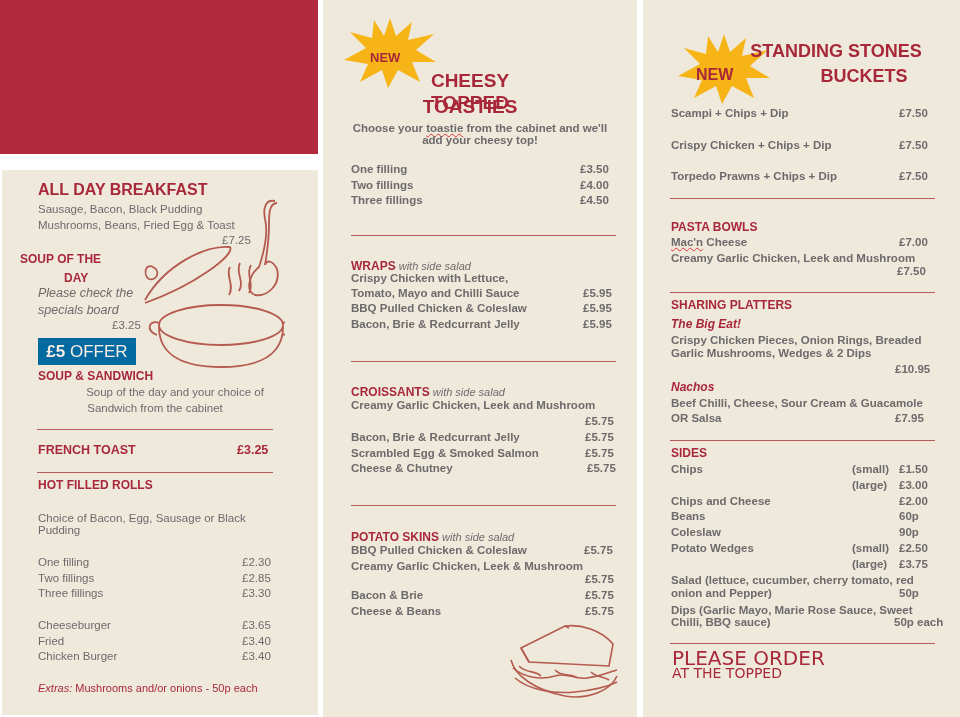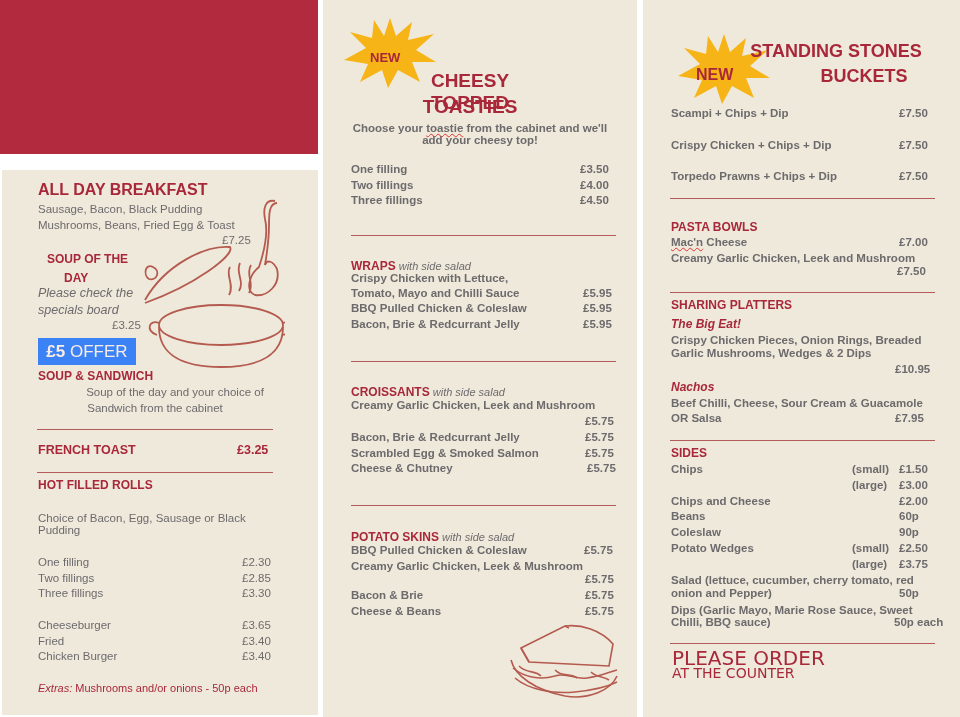--- a/index.html
+++ b/index.html
@@ -10,21 +10,21 @@
   .logo .small { position:absolute; left:0; width:318px; top:98px; text-align:center; color:#f3e6dc; font-family:"DejaVu Sans", sans-serif; font-size:18px; letter-spacing:4px; }
   .abs { position:absolute; }
   .h1 { font-weight:bold; font-size:16px; color:#a8283a; }
   .h2 { font-weight:bold; font-size:12px; color:#a8283a; }
   .t { font-size:11.5px; color:#6d6a6c; font-weight:bold; white-space:nowrap; }
   .tn { font-size:11.5px; color:#6d6a6c; white-space:nowrap; }
   .it { font-style:italic; }
   .rule { position:absolute; height:1px; background:#b55a5a; }
   .row { position:absolute; font-size:11.5px; color:#6d6a6c; font-weight:bold; white-space:nowrap; }
   .rowl { position:absolute; font-size:11.5px; color:#6d6a6c; white-space:nowrap; }
-  .offer { position:absolute; left:38px; top:338px; width:98px; height:27px; background:#3b82f6; color:#f8ece4; font-size:17px; line-height:27px; text-align:center; }
+  .offer { position:absolute; left:38px; top:338px; width:98px; height:27px; background:#0369a1; color:#f8ece4; font-size:17px; line-height:27px; text-align:center; }
   .offer b { font-weight:bold; }
   .star { position:absolute; }
   .new { position:absolute; font-weight:bold; color:#a8283a; }
   .ctitle { position:absolute; text-align:center; font-weight:bold; color:#a8283a; }
   .sub { font-style:italic; font-weight:normal; color:#6d6a6c; font-size:11px; }
   .squig { text-decoration: underline wavy #d33; text-decoration-thickness:1px; }
 </style>
 </head>
 <body>
 
@@ -33,21 +33,21 @@
 
 <div class="panel" style="left:2px; top:170px; width:316px; height:545px;"></div>
 <div class="panel" style="left:323px; top:0; width:314px; height:717px;"></div>
 <div class="panel" style="left:643px; top:0; width:317px; height:717px;"></div>
 
 <div class="abs h1" style="left:38px; top:181px;">ALL DAY BREAKFAST</div>
 <div class="abs tn" style="left:38px; top:203px;">Sausage, Bacon, Black Pudding</div>
 <div class="abs tn" style="left:38px; top:219px;">Mushrooms, Beans, Fried Egg &amp; Toast</div>
 <div class="abs tn" style="left:222px; top:234px;">£7.25</div>
 
-<div class="abs h2" style="left:47px; top:252px;">SOUP OF THE</div>
+<div class="abs h2" style="left:20px; top:252px;">SOUP OF THE</div>
 <div class="abs h2" style="left:64px; top:271px;">DAY</div>
 <div class="abs tn it" style="left:38px; top:286px; font-size:12.5px;">Please check the</div>
 <div class="abs tn it" style="left:38px; top:303px; font-size:12.5px;">specials board</div>
 <div class="abs tn" style="left:112px; top:319px;">£3.25</div>
 
 <div class="offer">
   <b>£5</b> <span>OFFER</span>
 </div>
 
 <div class="abs h2" style="left:38px; top:369px;">SOUP &amp; SANDWICH</div>
@@ -220,13 +220,13 @@
 <div class="row" style="left:671px; top:574px;">Salad (lettuce, cucumber, cherry tomato, red</div>
 <div class="row" style="left:671px; top:587px;">onion and Pepper)</div>
 <div class="row" style="left:899px; top:587px;">50p</div>
 <div class="row" style="left:671px; top:604px;">Dips (Garlic Mayo, Marie Rose Sauce, Sweet</div>
 <div class="row" style="left:671px; top:616px;">Chilli, BBQ sauce)</div>
 <div class="row" style="left:882px; top:616px;padding-left:12px;">50p each</div>
 
 <div class="rule" style="left:670px; top:643px; width:265px;"></div>
 
 <div class="abs" style="left:672px; top:646px; font-size:20px; color:#a8283a; font-family:'DejaVu Sans', sans-serif;">PLEASE ORDER</div>
-<div class="abs" style="left:672px; top:665px; font-size:14px; color:#a8283a; font-family:'DejaVu Sans', sans-serif;">AT THE COUNTER</div>
+<div class="abs" style="left:672px; top:665px; font-size:14px; color:#a8283a; font-family:'DejaVu Sans', sans-serif;">AT THE TOPPED</div>
 
 </body></html>

